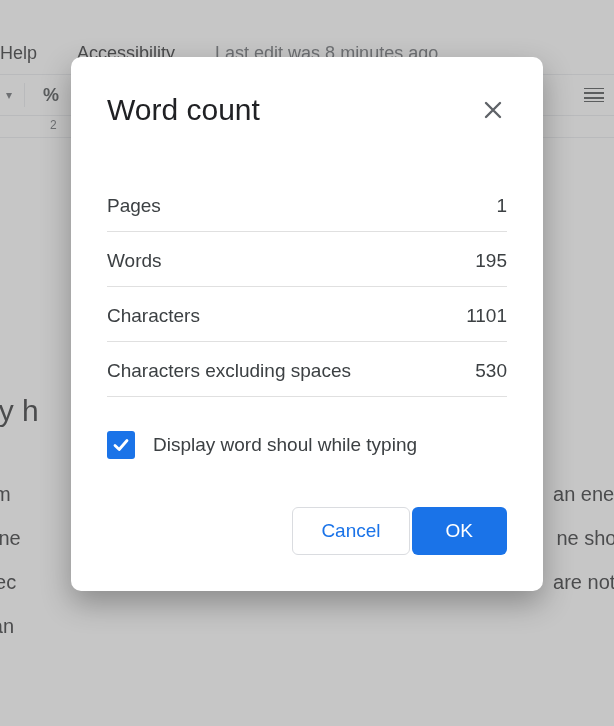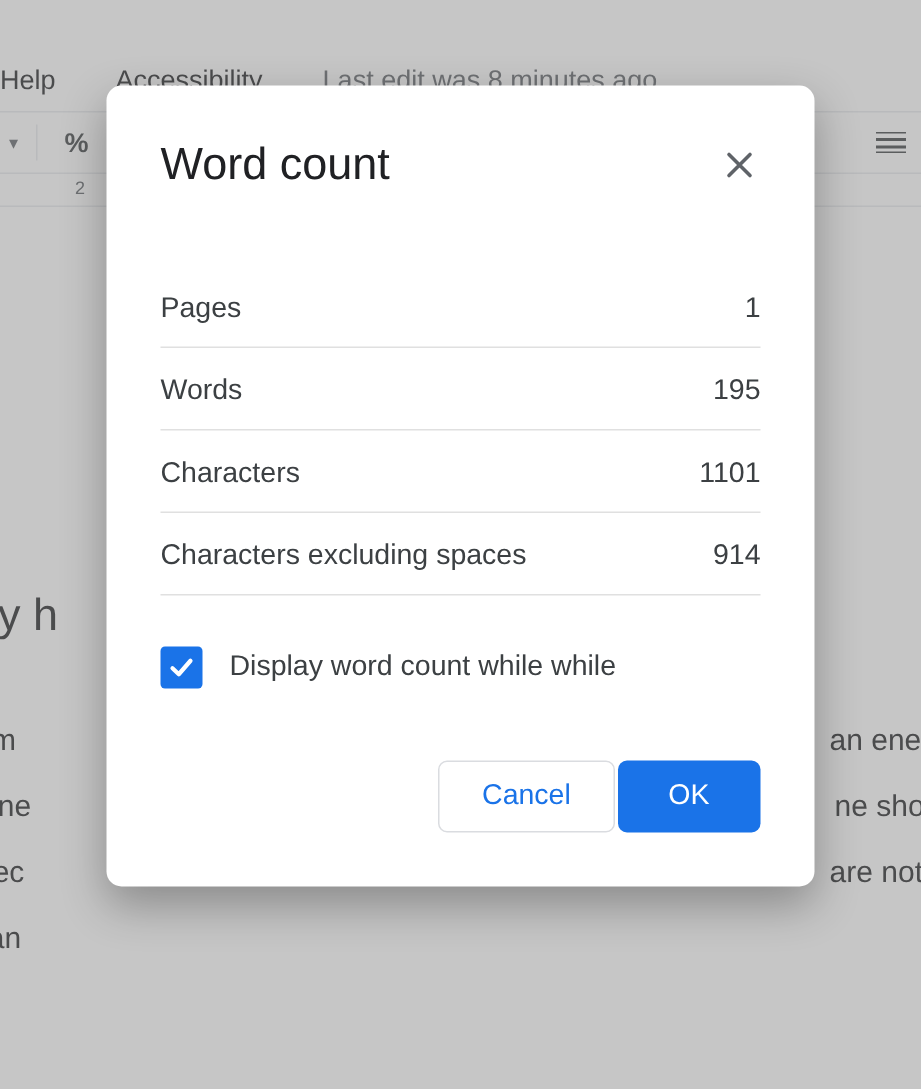--- a/index.html
+++ b/index.html
@@ -151,29 +151,29 @@
   <div class="stat-row">
     <span class="stat-label">Words</span>
     <span class="stat-val">195</span>
   </div>
   <div class="stat-row">
     <span class="stat-label">Characters</span>
     <span class="stat-val">1101</span>
   </div>
   <div class="stat-row">
     <span class="stat-label">Characters excluding spaces</span>
-    <span class="stat-val">914</span>
+    <span class="stat-val">530</span>
   </div>
 
   <div class="checkbox-row">
     <div class="cb">
       <svg width="20" height="20" viewBox="0 0 20 20">
         <path d="M4 10.5 L8.2 14.5 L16 5.5" stroke="#fff" stroke-width="2.8" fill="none" stroke-linecap="round" stroke-linejoin="round"></path>
       </svg>
     </div>
-    <span>Display word count while while</span>
+    <span>Display word shoul while typing</span>
   </div>
 
   <div class="dlg-actions">
     <button class="btn btn-cancel">Cancel</button>
     <button class="btn btn-ok">OK</button>
   </div>
 </div>
 
 </body></html>

